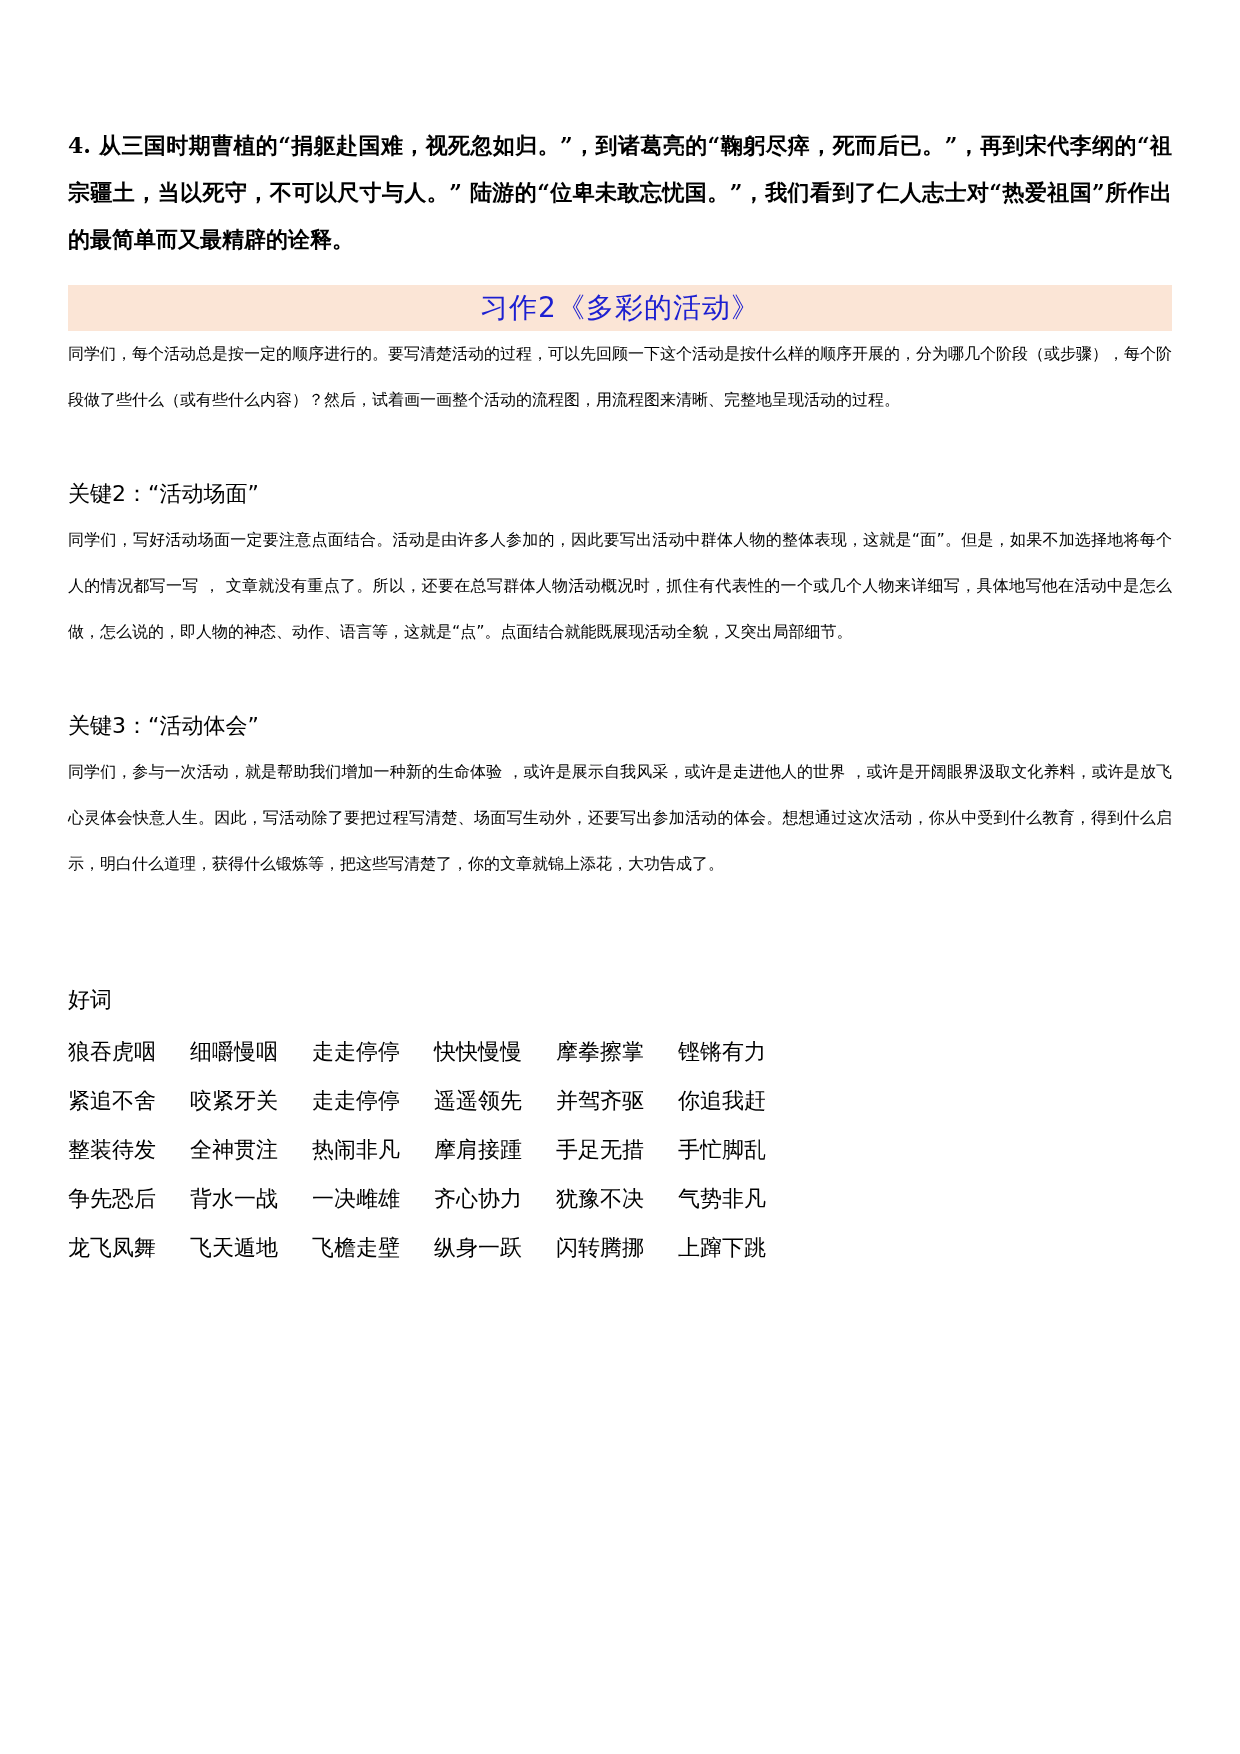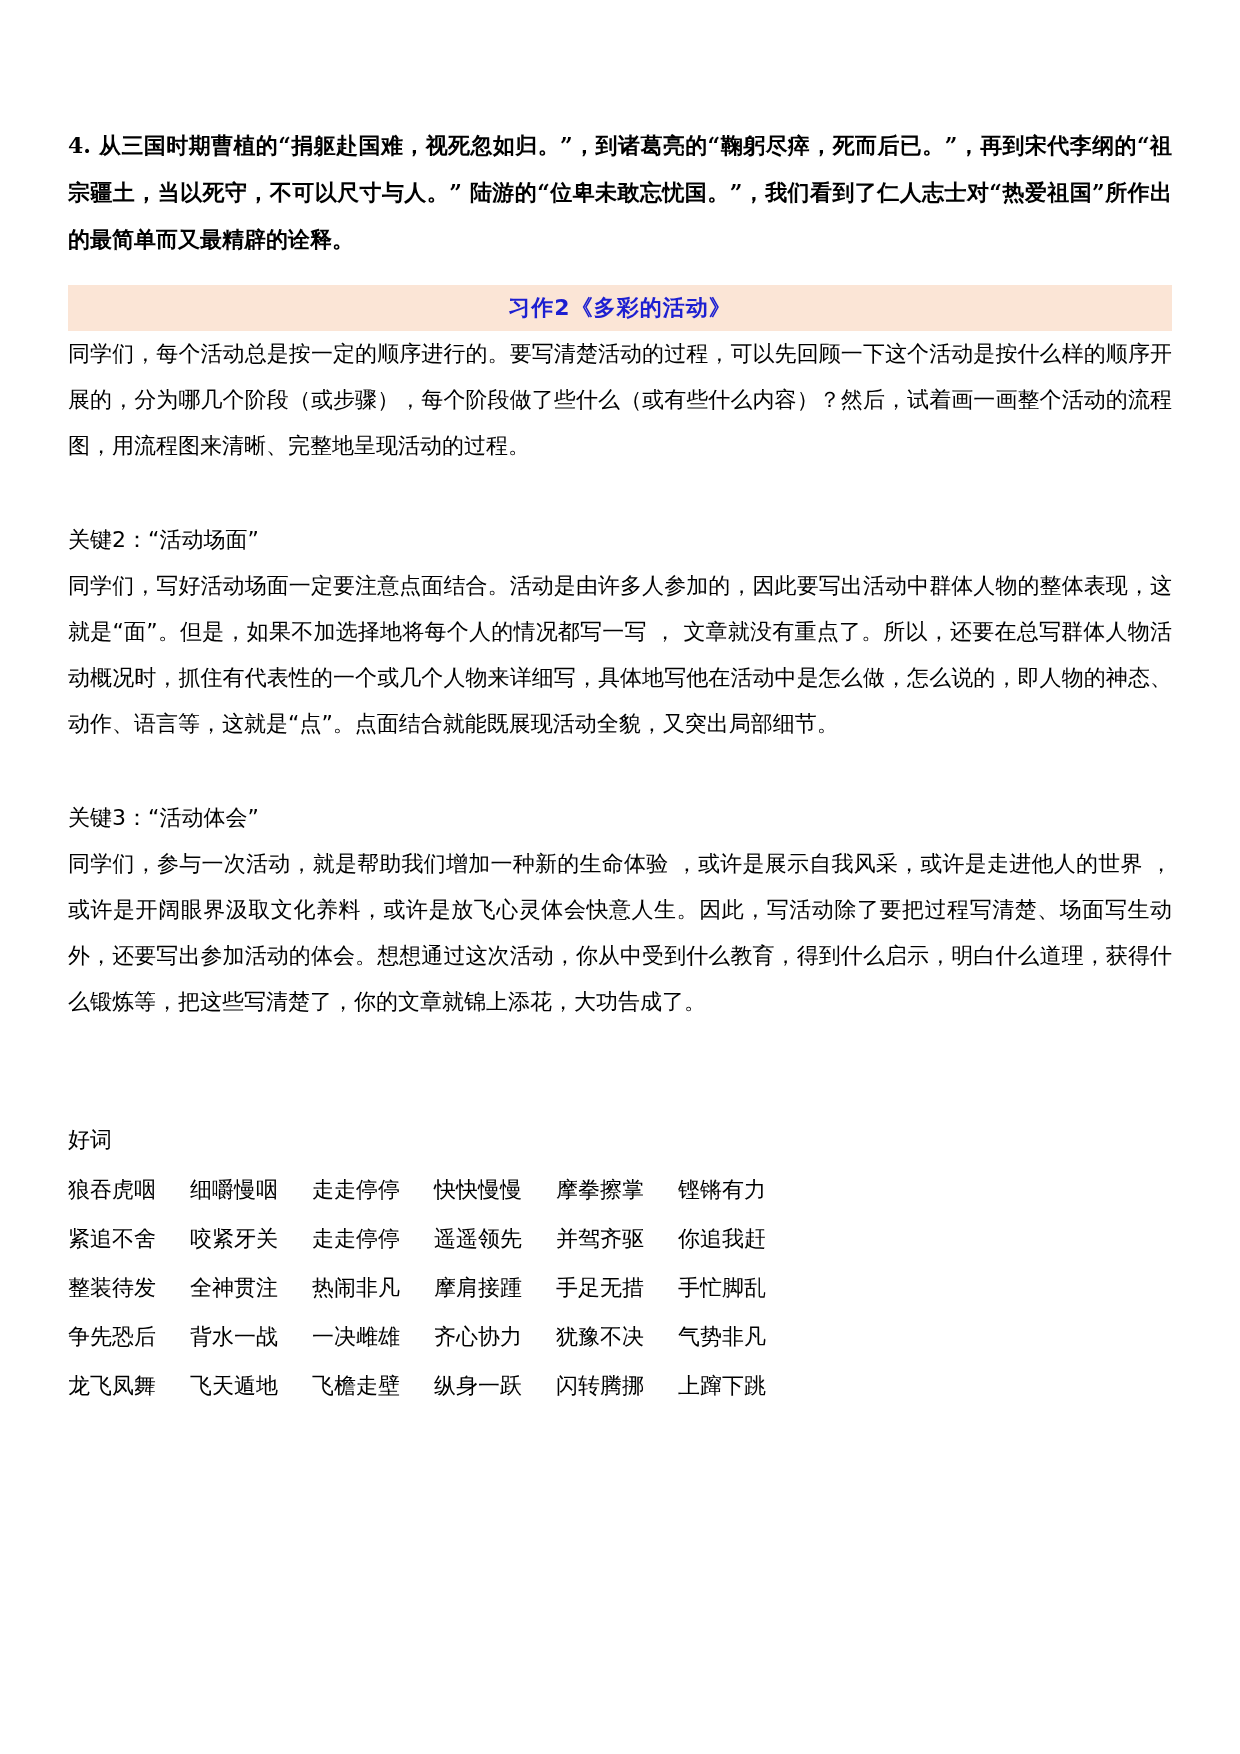--- a/index.html
+++ b/index.html
@@ -31,43 +31,44 @@
   
   .banner {
     margin-top: 4px;
     height: 46px;
     background: #FBE5D6;
     display: flex;
     align-items: center;
     justify-content: center;
   }
   .banner-title {
-    font-weight: 700;
-    font-size: 22px;
+    font-weight: 400;
+    font-size: 28px;
     letter-spacing: 1px;
   }
   
   .section { margin: 0; }
   .section-heading {
     font-size: 22px;
     line-height: 46px;
     margin-top: 8px;
   }
   .section + .section .section-heading { margin-top: 48px; }
   .section-body {
-    font-size: 22px;
+    font-size: 16px;
     line-height: 46px;
     text-align: justify;
     text-justify: inter-character;
   }
   
   .good-words { margin-top: 92px; }
   .good-words-label {
     font-size: 22px;
     line-height: 46px;
+    font-family: Liberation Mono, monospace;
   }
   .word-grid { margin-top: 2px; }
   .word-row {
     display: flex;
     line-height: 49px;
     height: 49px;
   }
   .word {
     width: 122px;
     font-size: 22px;

